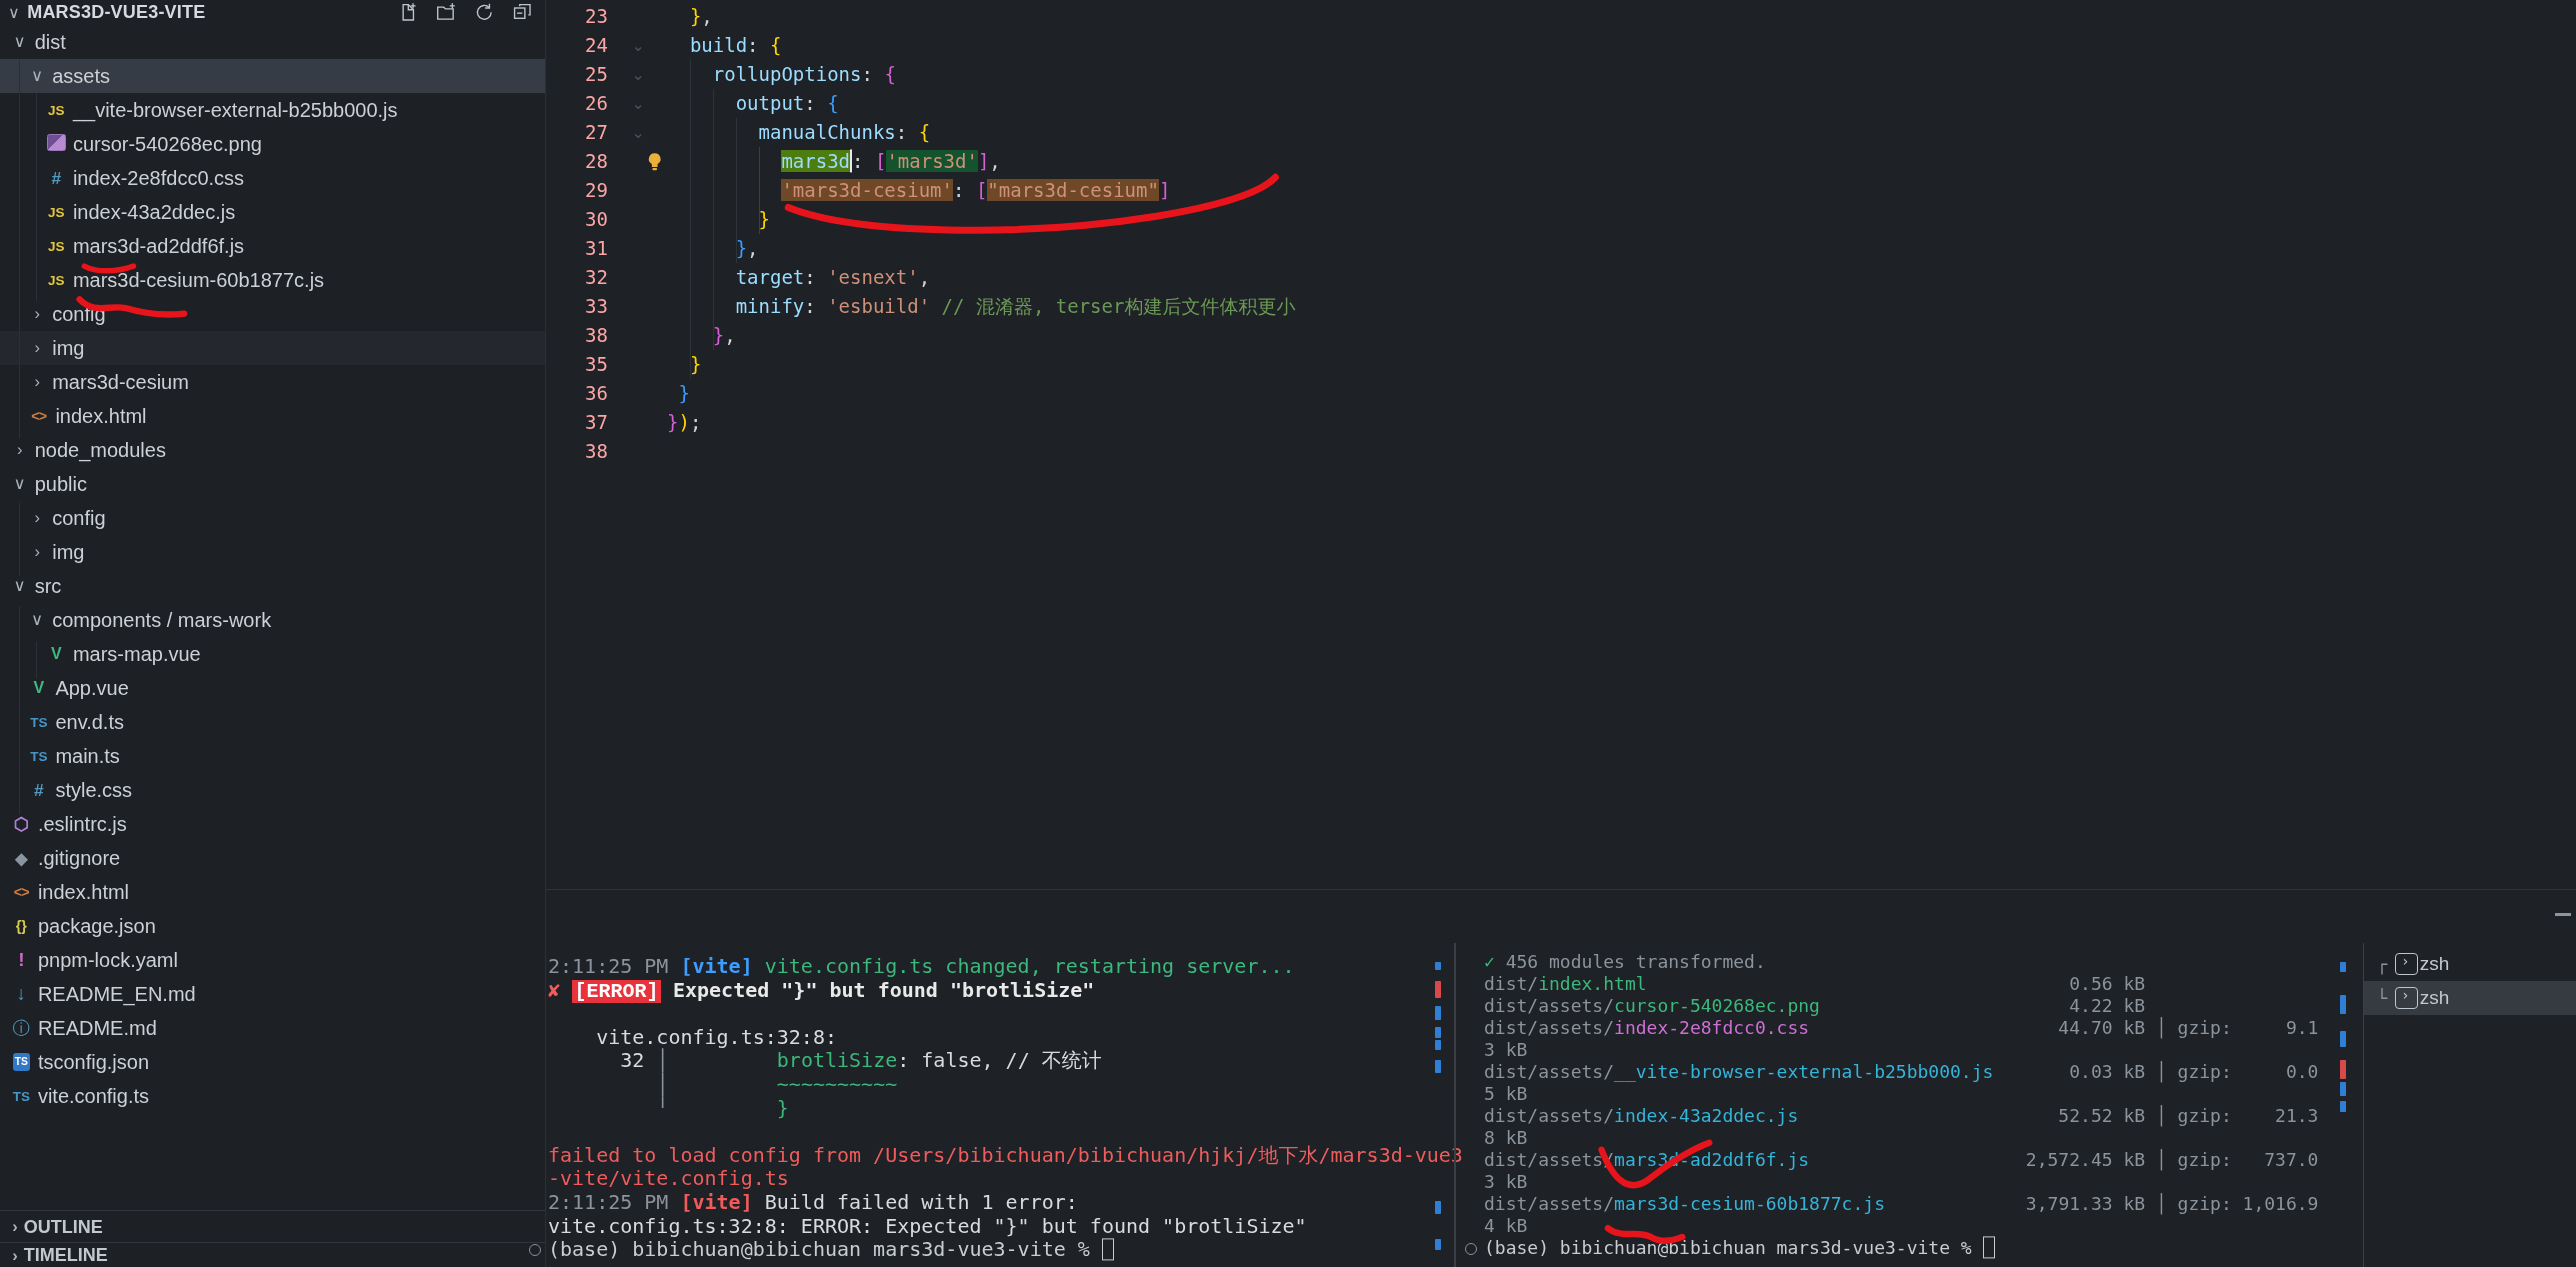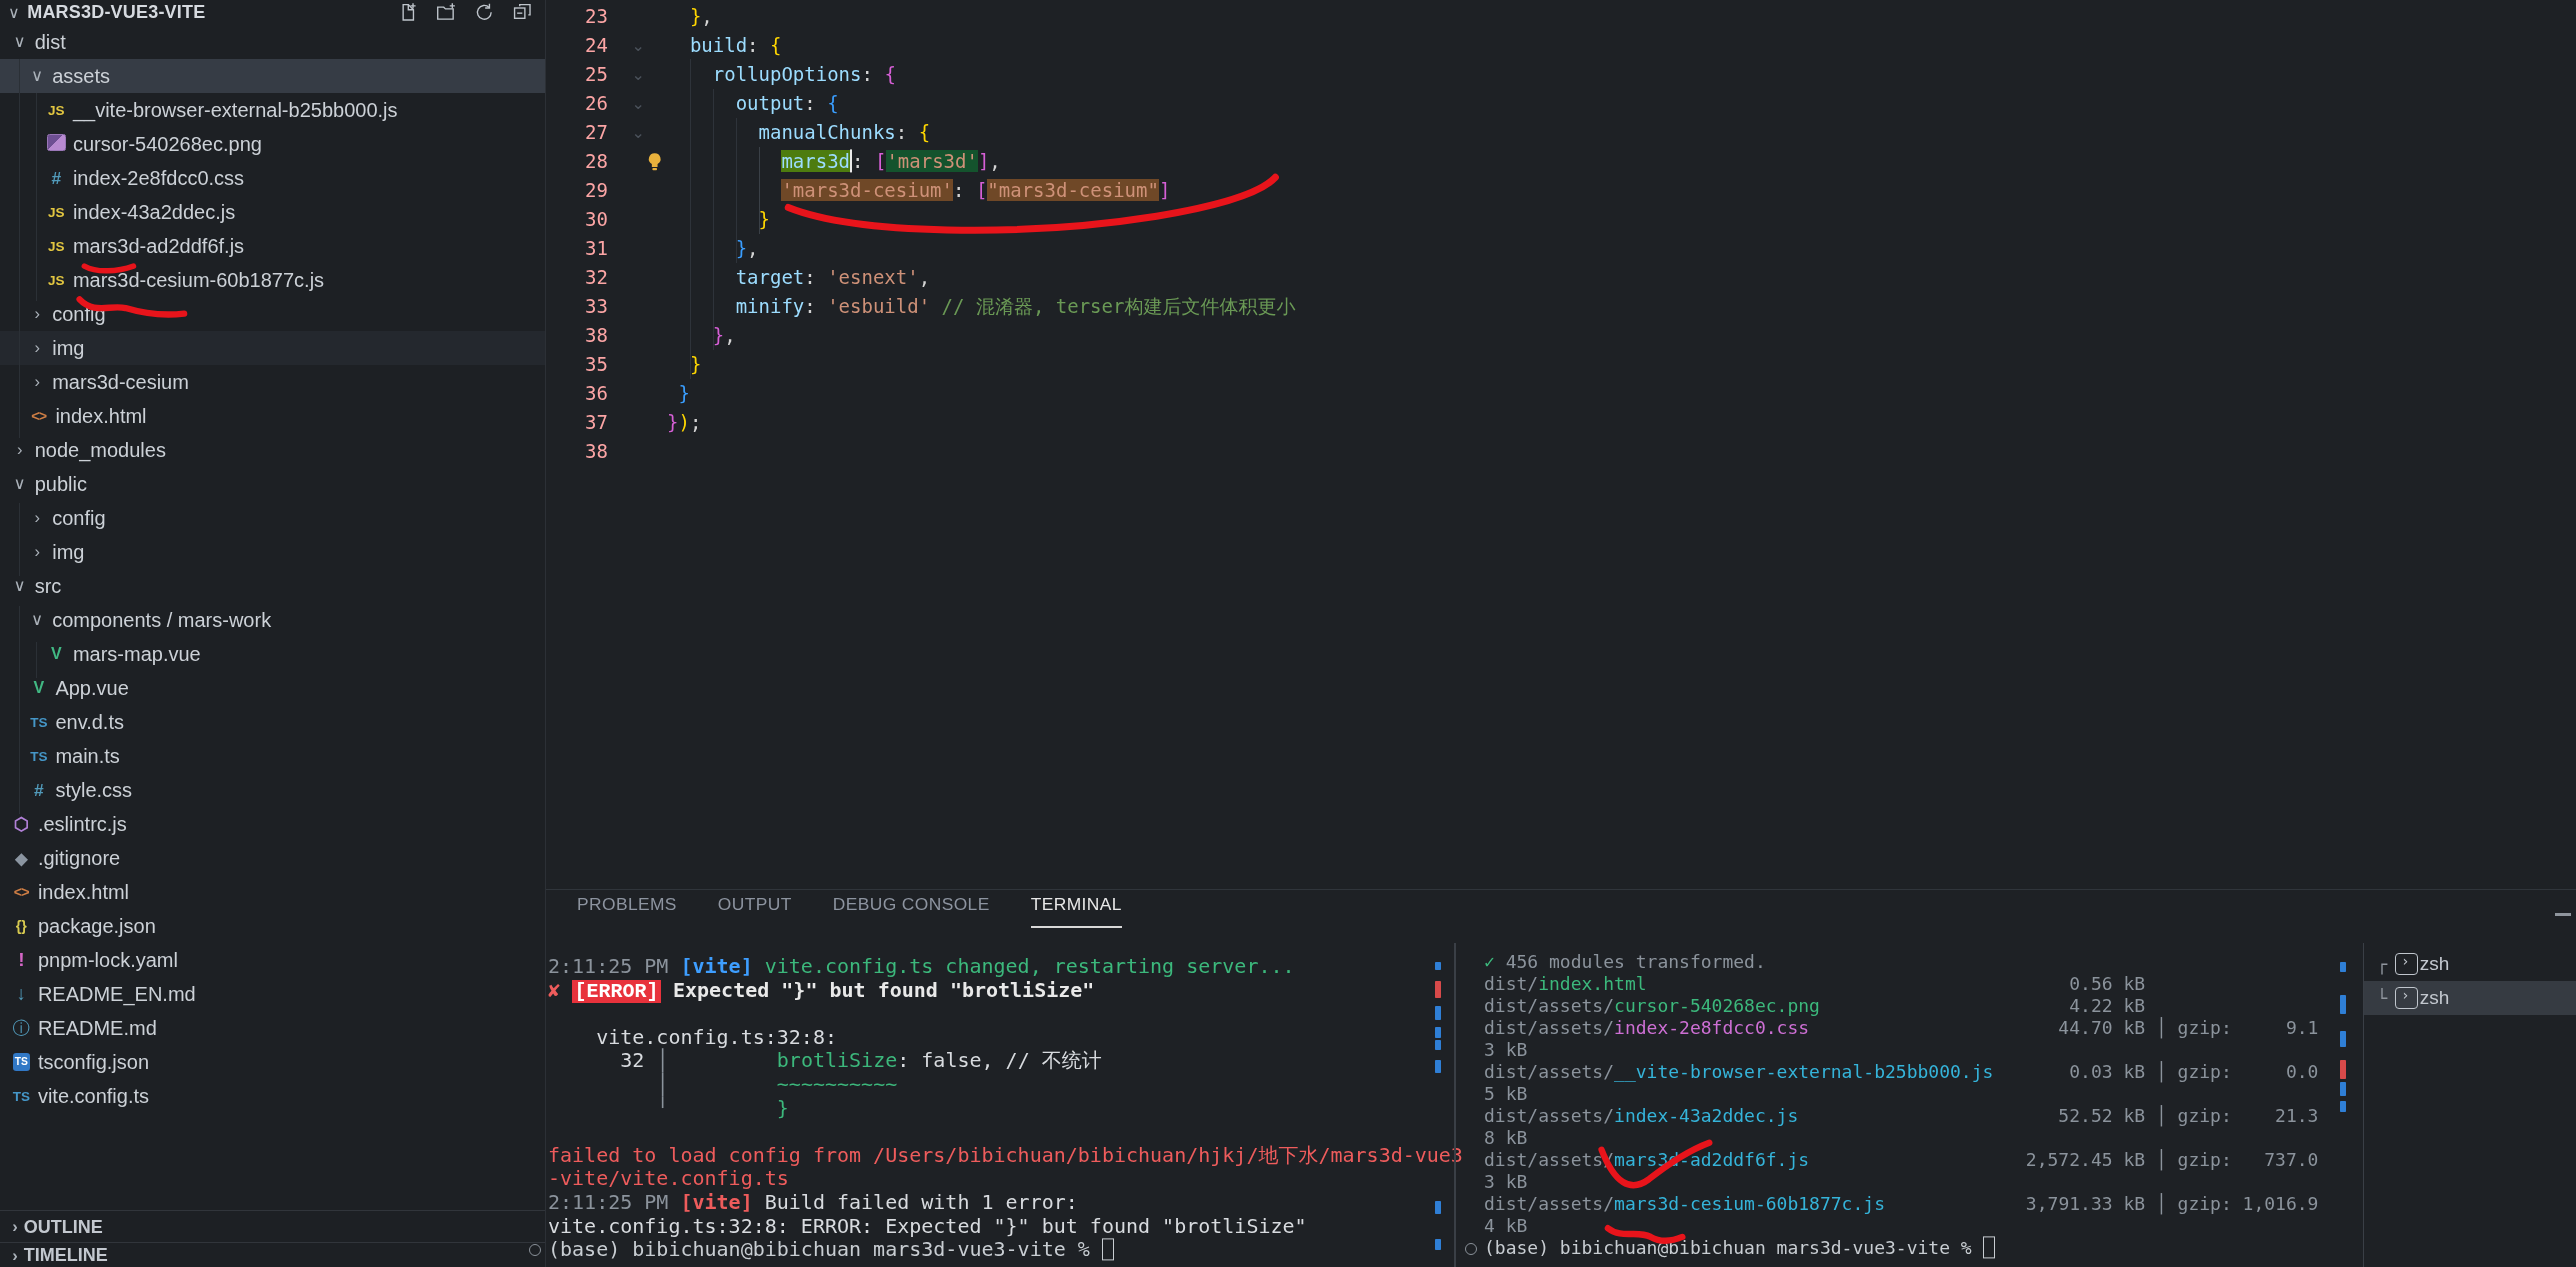--- a/index.html
+++ b/index.html
@@ -288,26 +288,20 @@
         <div class="code-line"><span class="ln">37</span><span class="glyph"></span><span class="src"><span class="c-m">}</span><span class="c-y">)</span><span class="">;</span></span></div>
         <div class="code-line"><span class="ln">38</span><span class="glyph"></span><span class="src"></span></div>
       </div>
     <div class="iguide" style="left:144px;top:59px;height:320px;"></div>
     <div class="iguide" style="left:167px;top:89px;height:261px;"></div>
     <div class="iguide" style="left:190px;top:118px;height:145px;"></div>
     <div class="iguide" style="left:213px;top:147px;height:87px;background:#3a4047;"></div>
   </div>
 
   <div class="panel-border"></div>
-  <div class="panel-tabs" id="panel-tabs">
-      <div class="ptab">PROBLEMS</div>
-      <div class="ptab">OUTPUT</div>
-      <div class="ptab">DEBUG CONSOLE</div>
-      <div class="ptab active">TERMINAL</div>
-    </div>
   <div class="term term-left" id="term-left"><div class="tl"><span class="t-dim">2:11:25 PM </span><span class="t-blue t-bold">[vite]</span><span class="t-green"> vite.config.ts changed, restarting server...</span></div><div class="tl"><span class="t-red t-bold">✘ </span><span class="t-badge">[ERROR]</span><span class="t-whiteb"> Expected "}" but found "brotliSize"</span></div><div class="tl"></div><div class="tl"><span class="t-white">    vite.config.ts:32:8:</span></div><div class="tl"><span class="t-white">      32 </span><span class="t-dim">│</span><span class="t-white">         </span><span class="t-green">brotliSize</span><span class="t-white">: false, // 不统计</span></div><div class="tl"><span class="t-white">         </span><span class="t-dim">│</span><span class="t-white">         </span><span class="t-green">~~~~~~~~~~</span></div><div class="tl"><span class="t-white">         </span><span class="t-dim">╵</span><span class="t-white">         </span><span class="t-green">}</span></div><div class="tl"></div><div class="tl"><span class="t-red">failed to load config from /Users/bibichuan/bibichuan/hjkj/地下水/mars3d-vue3</span></div><div class="tl"><span class="t-red">-vite/vite.config.ts</span></div><div class="tl"><span class="t-dim">2:11:25 PM </span><span class="t-red t-bold">[vite]</span><span class="t-white"> Build failed with 1 error:</span></div><div class="tl"><span class="t-white">vite.config.ts:32:8: ERROR: Expected "}" but found "brotliSize"</span></div><div class="tl"><span class="deco-circle"></span><span class="t-lgray">(base) bibichuan@bibichuan mars3d-vue3-vite % </span><span class="term-cursor"></span></div></div>
   <div class="term-split"></div>
   <div class="term term-right" id="term-right"><div class="tl"><span class="t-green">✓</span><span class="t-dim"> 456 modules transformed.</span></div><div class="tl"><span class="t-dim">dist/</span><span class="t-green">index.html</span><span class="t-dim">                                       0.56 kB</span></div><div class="tl"><span class="t-dim">dist/assets/</span><span class="t-green">cursor-540268ec.png</span><span class="t-dim">                       4.22 kB</span></div><div class="tl"><span class="t-dim">dist/assets/</span><span class="t-magenta">index-2e8fdcc0.css</span><span class="t-dim">                       44.70 kB │ gzip:     9.1</span></div><div class="tl"><span class="t-dim">3 kB</span></div><div class="tl"><span class="t-dim">dist/assets/</span><span class="t-cyan">__vite-browser-external-b25bb000.js</span><span class="t-dim">       0.03 kB │ gzip:     0.0</span></div><div class="tl"><span class="t-dim">5 kB</span></div><div class="tl"><span class="t-dim">dist/assets/</span><span class="t-cyan">index-43a2ddec.js</span><span class="t-dim">                        52.52 kB │ gzip:    21.3</span></div><div class="tl"><span class="t-dim">8 kB</span></div><div class="tl"><span class="t-dim">dist/assets/</span><span class="t-cyan">mars3d-ad2ddf6f.js</span><span class="t-dim">                    2,572.45 kB │ gzip:   737.0</span></div><div class="tl"><span class="t-dim">3 kB</span></div><div class="tl"><span class="t-dim">dist/assets/</span><span class="t-cyan">mars3d-cesium-60b1877c.js</span><span class="t-dim">             3,791.33 kB │ gzip: 1,016.9</span></div><div class="tl"><span class="t-dim">4 kB</span></div><div class="tl"><span class="deco-circle"></span><span class="t-lgray">(base) bibichuan@bibichuan mars3d-vue3-vite % </span><span class="term-cursor"></span></div></div>
   <div id="marks">
       <div class="mark blue" style="left: 1435px; top: 962px; height: 8px;"></div>
       <div class="mark red" style="left: 1435px; top: 981px; height: 17.4px;"></div>
       <div class="mark blue" style="left: 1435px; top: 1006px; height: 14.3px;"></div>
       <div class="mark blue" style="left: 1435px; top: 1027px; height: 11px;"></div>
       <div class="mark blue" style="left: 1435px; top: 1040px; height: 9.5px;"></div>
       <div class="mark blue" style="left: 1435px; top: 1060px; height: 12.7px;"></div>

